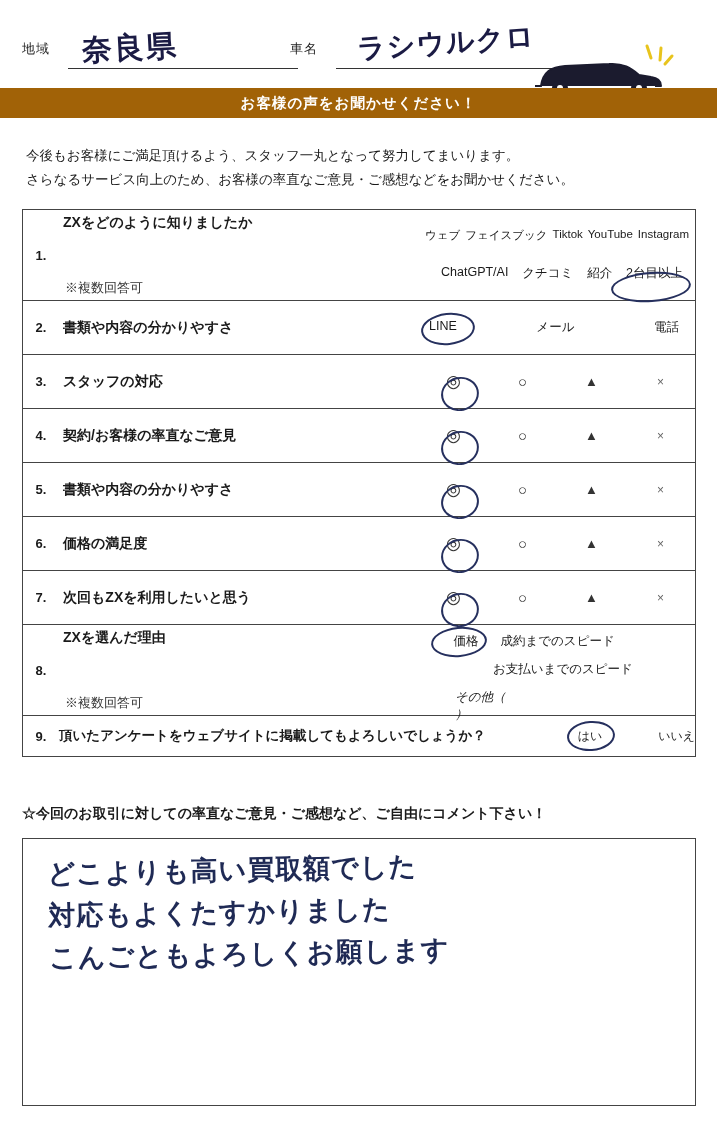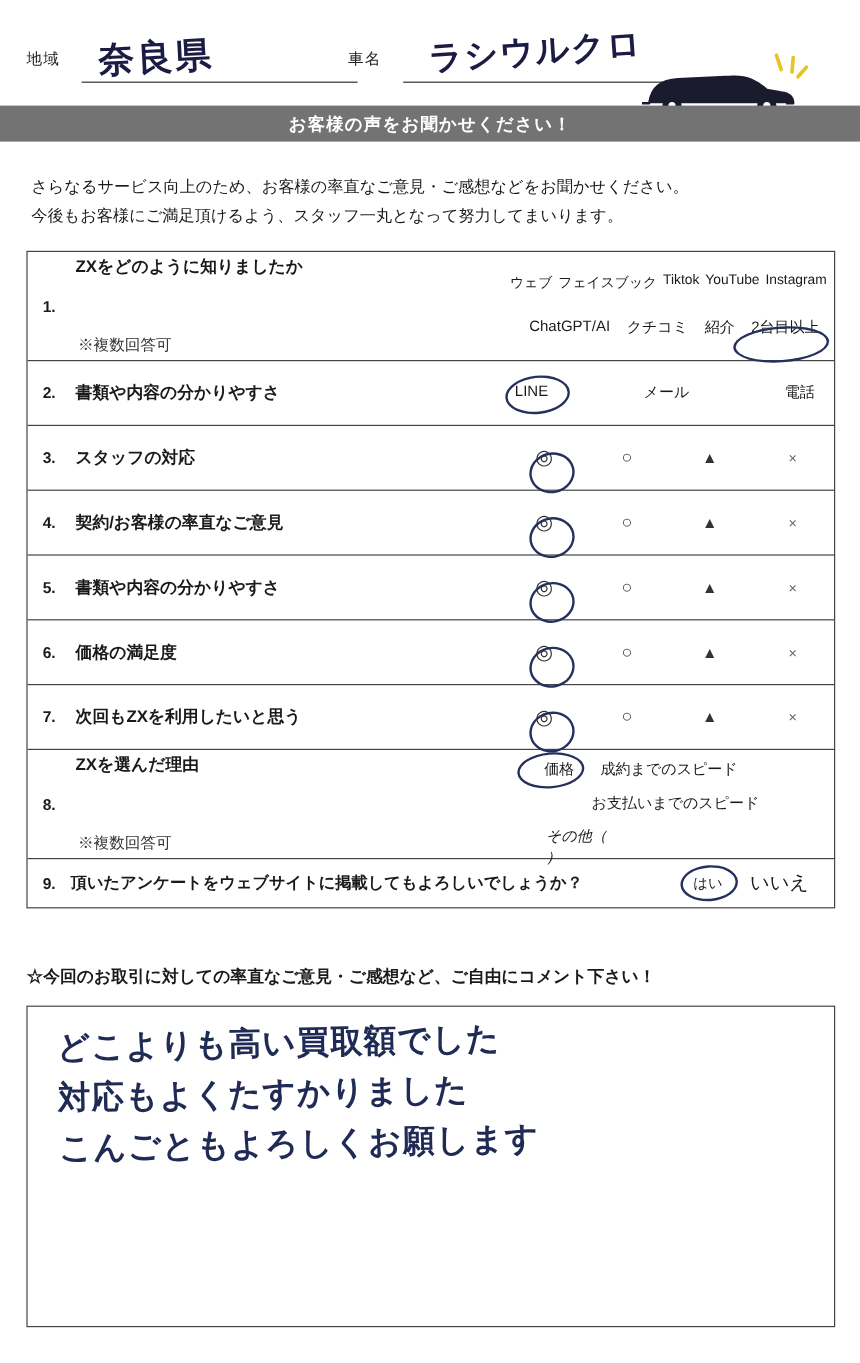--- a/index.html
+++ b/index.html
@@ -69,21 +69,21 @@
     height: 60px;
   }
 
   
   .banner {
     position: absolute;
     top: 88px;
     left: 0;
     width: 717px;
     height: 30px;
-    background: #737373;
+    background: #a16207;
     color: #fff;
     font-size: 14.5px;
     font-weight: bold;
     display: flex;
     align-items: center;
     justify-content: center;
     letter-spacing: 1px;
   }
 
   
@@ -211,21 +211,21 @@
   .q9row {
     display: flex;
     align-items: center;
     height: 40px;
     font-size: 13.5px;
     font-weight: bold;
   }
   .q9num { width: 36px; flex: 0 0 36px; text-align: center; font-size: 13px; }
   .q9text { flex: 1; }
   .q9yes { width: 70px; text-align: center; font-size: 12px; font-weight: normal; position: relative;}
-  .q9no { width: 70px; text-align: left; font-size: 16px; font-weight: normal; }
+  .q9no { width: 70px; text-align: right; font-size: 12px; font-weight: normal; }
 
   
   .comment-prompt {
     position: absolute;
     top: 805px;
     left: 22px;
     font-size: 14px;
     font-weight: bold;
   }
 
@@ -283,22 +283,22 @@
         <circle cx="33" cy="46" r="3" fill="#ffffff"></circle>
         <circle cx="112" cy="46" r="8" fill="#1b1b2e"></circle>
         <circle cx="112" cy="46" r="3" fill="#ffffff"></circle>
       </svg>
     </div>
   </div>
 
   <div class="banner">お客様の声をお聞かせください！</div>
 
   <div class="intro">
+    <div>今後もお客様にご満足頂けるよう、スタッフ一丸となって努力してまいります。</div>
     <div>さらなるサービス向上のため、お客様の率直なご意見・ご感想などをお聞かせください。</div>
-    <div>今後もお客様にご満足頂けるよう、スタッフ一丸となって努力してまいります。</div>
   </div>
 
   <div class="survey">
 
     <div class="row row-h90">
       <div class="qnum">1.</div>
       <div class="qtext">
         <span>ZXをどのように知りましたか</span>
         <span class="qsub">※複数回答可</span>
       </div>

